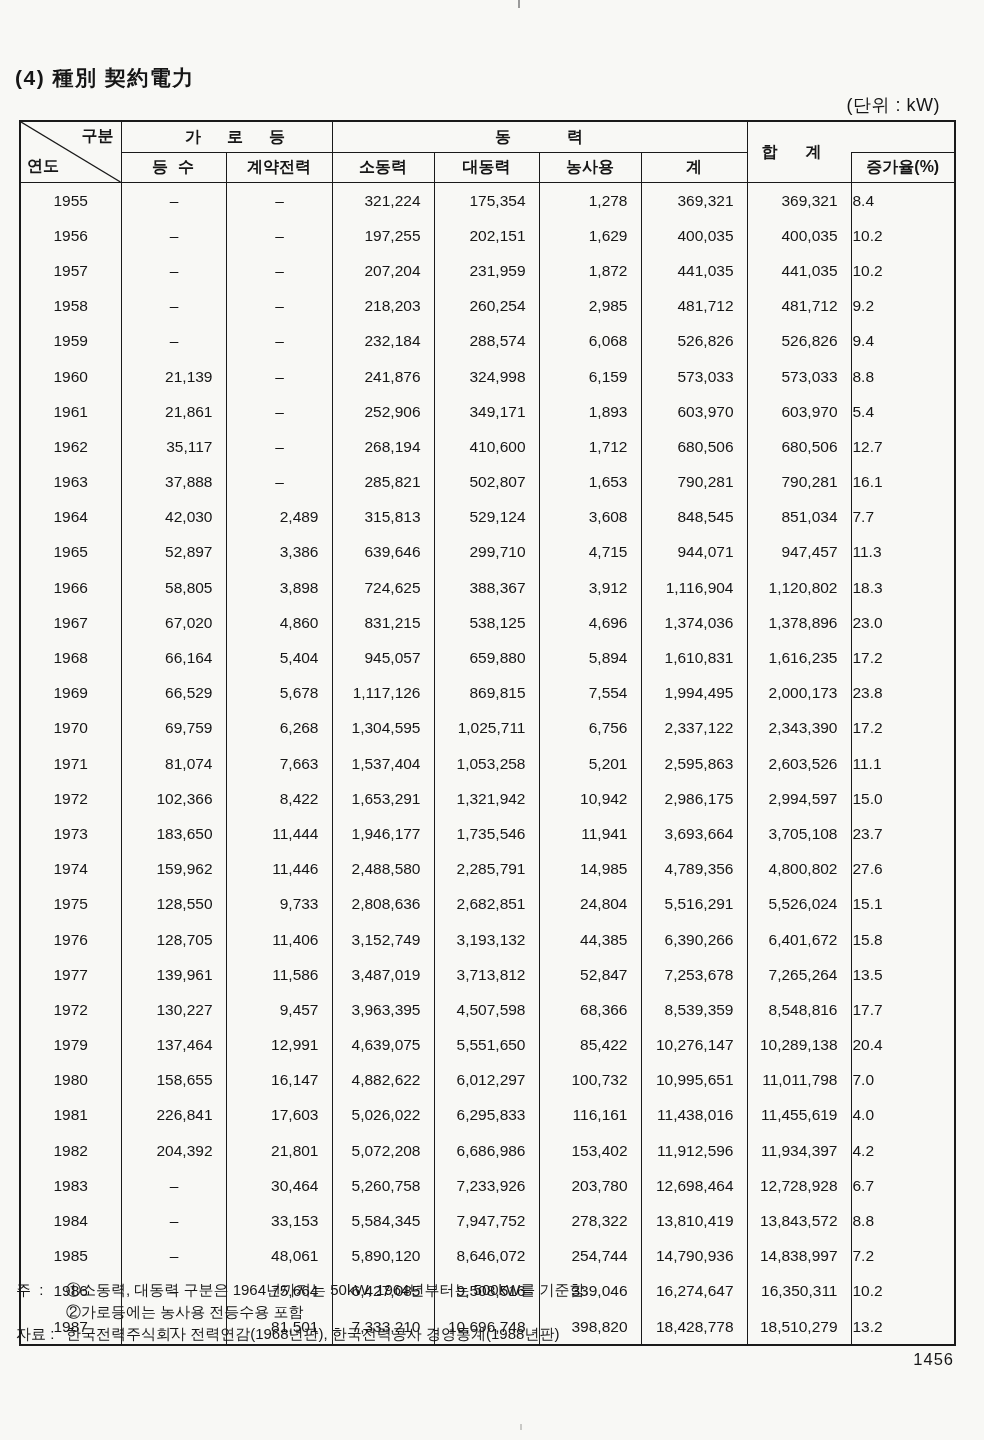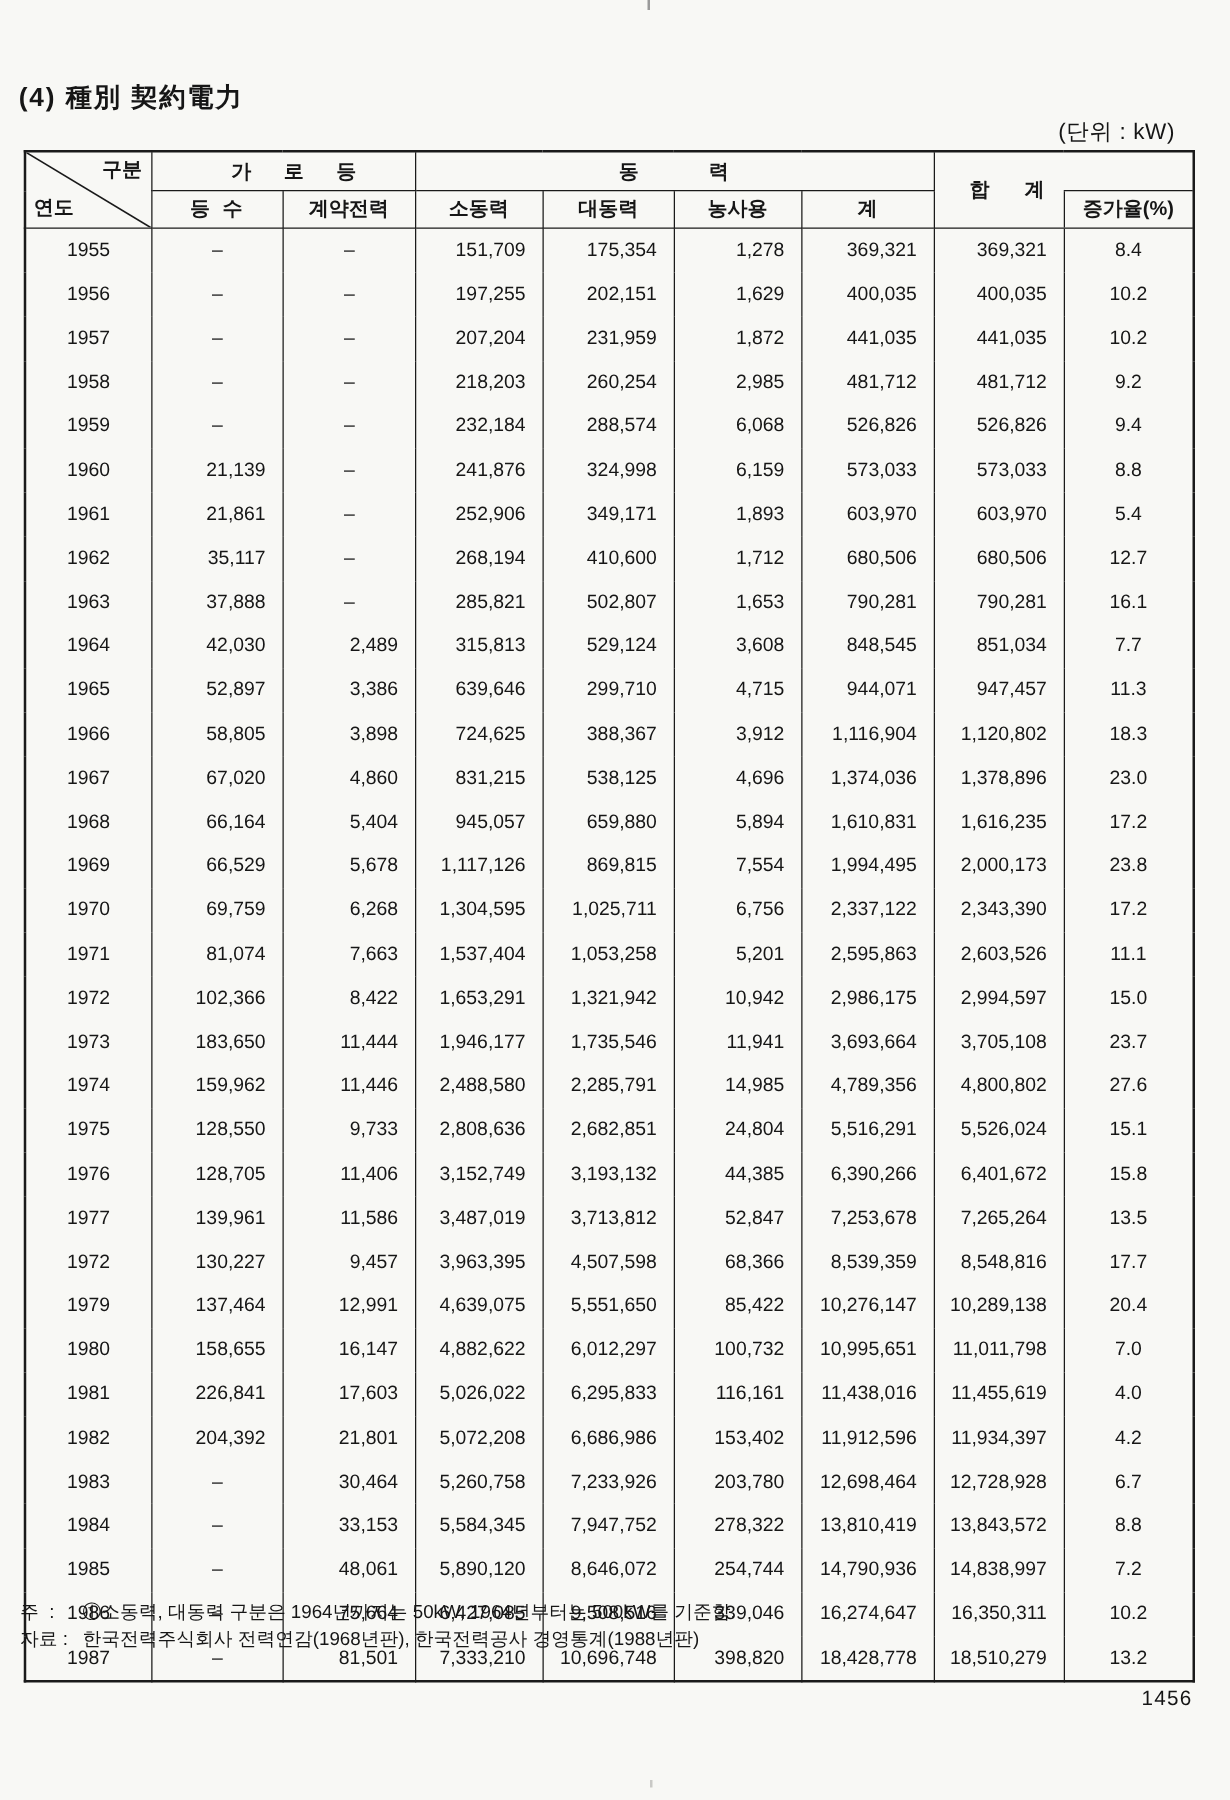--- a/index.html
+++ b/index.html
@@ -32,21 +32,21 @@
     border-collapse: collapse; width: 100%; table-layout: fixed;
     border: 2px solid #1a1a1a;
   }
   thead th, thead td { border: 1px solid #1a1a1a; font-size: 16px; vertical-align: middle; }
   thead th { font-weight: bold; text-align: center; white-space: pre; }
   tr.h1 th { height: 28px; }
   tr.h2 th { height: 27px; margin-top: 12px; }
 
   .ls-wide  { letter-spacing: 26px; padding-left: 44px; }  
   .ls-power { letter-spacing: 56px; padding-left: 56px; }  
-  .ls-total { letter-spacing: 28px; padding-left: 28px; }  
+  .ls-total { letter-spacing: 28px; padding-left: 14px; }  
   .ls-mid   { letter-spacing: 10px; padding-left: 10px; }  
 
   th.total-cell { border-right: none; }
   th.blank { border-left: none; border-bottom: 1px solid #1a1a1a; }
   th.growth-h { border-left: 1px solid #1a1a1a; letter-spacing: 0; }
 
   td.corner { position: relative; padding: 14px; }
   td.corner svg { position: absolute; inset: 0; width: 100%; height: 100%; display: block; }
   .cr-top { position: absolute; top: 4px; right: 7px; font-weight: bold; font-size: 16px; }
   .cr-bot { position: absolute; bottom: 5px; left: 6px; font-weight: bold; font-size: 16px; }
@@ -54,21 +54,21 @@
   tbody td {
     height: 33.2px; font-size: 15.5px;
     border-left: 1px solid #1a1a1a; border-right: 1px solid #1a1a1a;
     border-top: none; border-bottom: none;
     vertical-align: middle;
     font-variant-numeric: tabular-nums;
     overflow: hidden; white-space: nowrap;
   }
   td.year   { text-align: center; }
   td.num    { text-align: right; padding-right: 13px; }
-  td.growth { text-align: center; }
+  td.growth { }
   td.dash   { text-align: center; padding-right: 0; }
 
   .notes {
     position: absolute; left: 16px; top: 1279px;
     font-size: 15px; line-height: 22px;
   }
   .note-line { display: flex; }
   .nlab { flex: 0 0 50px; width: 50px; white-space: pre; }
   .ntext { white-space: pre; }
   .note-indent .ntext { padding-left: 0; }
@@ -124,21 +124,21 @@
           <th>농사용</th>
           <th>계</th>
           <th class="growth-h">증가율(%)</th>
         </tr>
       </thead>
       <tbody>
           <tr>
             <td class="year">1955</td>
             <td class="num dash">–</td>
             <td class="num dash">–</td>
-            <td class="num">151,709</td>
+            <td class="num">321,224</td>
             <td class="num">175,354</td>
             <td class="num">1,278</td>
             <td class="num">369,321</td>
             <td class="num">369,321</td>
             <td class="growth">8.4</td>
           </tr>
           <tr>
             <td class="year">1956</td>
             <td class="num dash">–</td>
             <td class="num dash">–</td>
@@ -492,20 +492,24 @@
           </tr>
         </tbody>
     </table>
   </div>
 
   <div class="notes">
     <div class="note-line">
       <span class="nlab">주  :</span>
       <span class="ntext">①소동력, 대동력 구분은 1964년까지는 50kW, 1964년부터는 500kW를 기준함.</span>
     </div>
+    <div class="note-line note-indent">
+      <span class="nlab"></span>
+      <span class="ntext">②가로등에는 농사용 전등수용 포함</span>
+    </div>
     <div class="note-line">
       <span class="nlab">자료 :</span>
       <span class="ntext">한국전력주식회사 전력연감(1968년판), 한국전력공사 경영통계(1988년판)</span>
     </div>
   </div>
 
   <div class="pageno">1456</div>
 
 </div>
 

